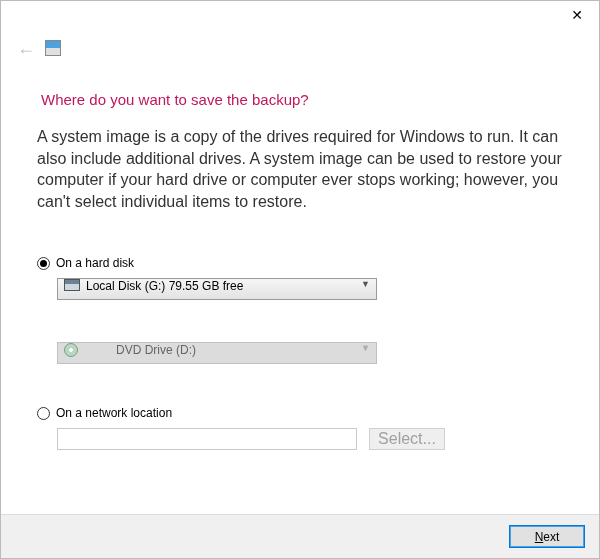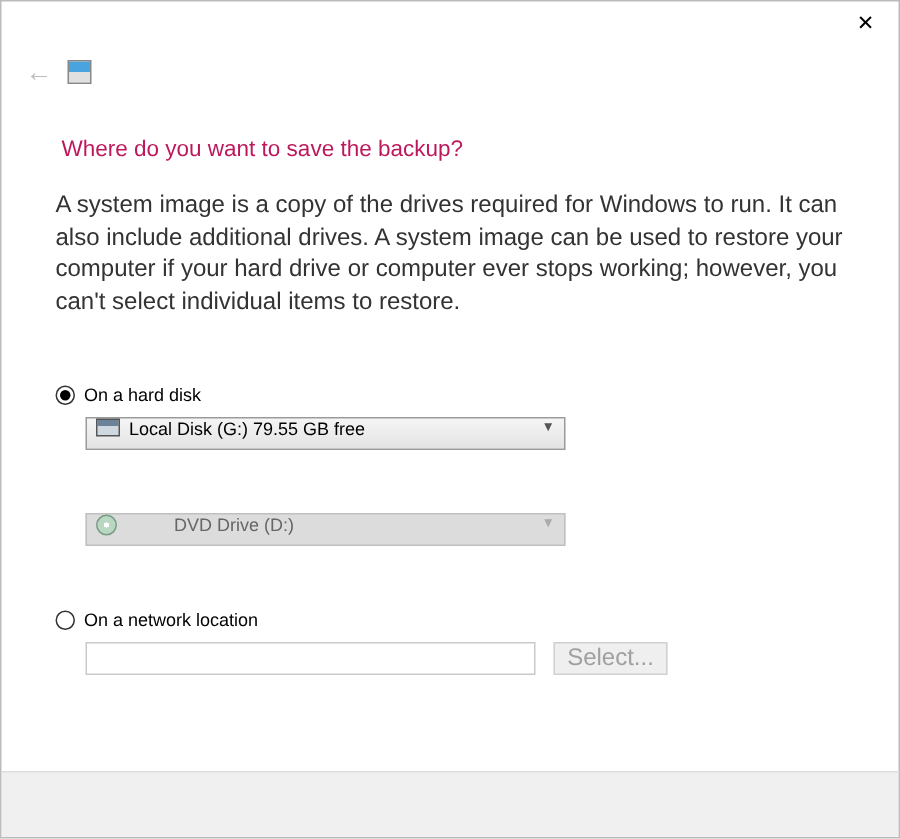--- a/index.html
+++ b/index.html
@@ -248,13 +248,16 @@
       <span class="option-text">On a network location</span>
     </label>
     <div class="network-row">
       <div class="text-input"></div>
       <div class="select-btn">Select...</div>
     </div>
   </div>
 </div>
 
 <div class="footer">
+  <div class="footer-btn primary">
+    <span class="underline-first">Next</span>
+  </div>
 </div>
 
 </body></html>

